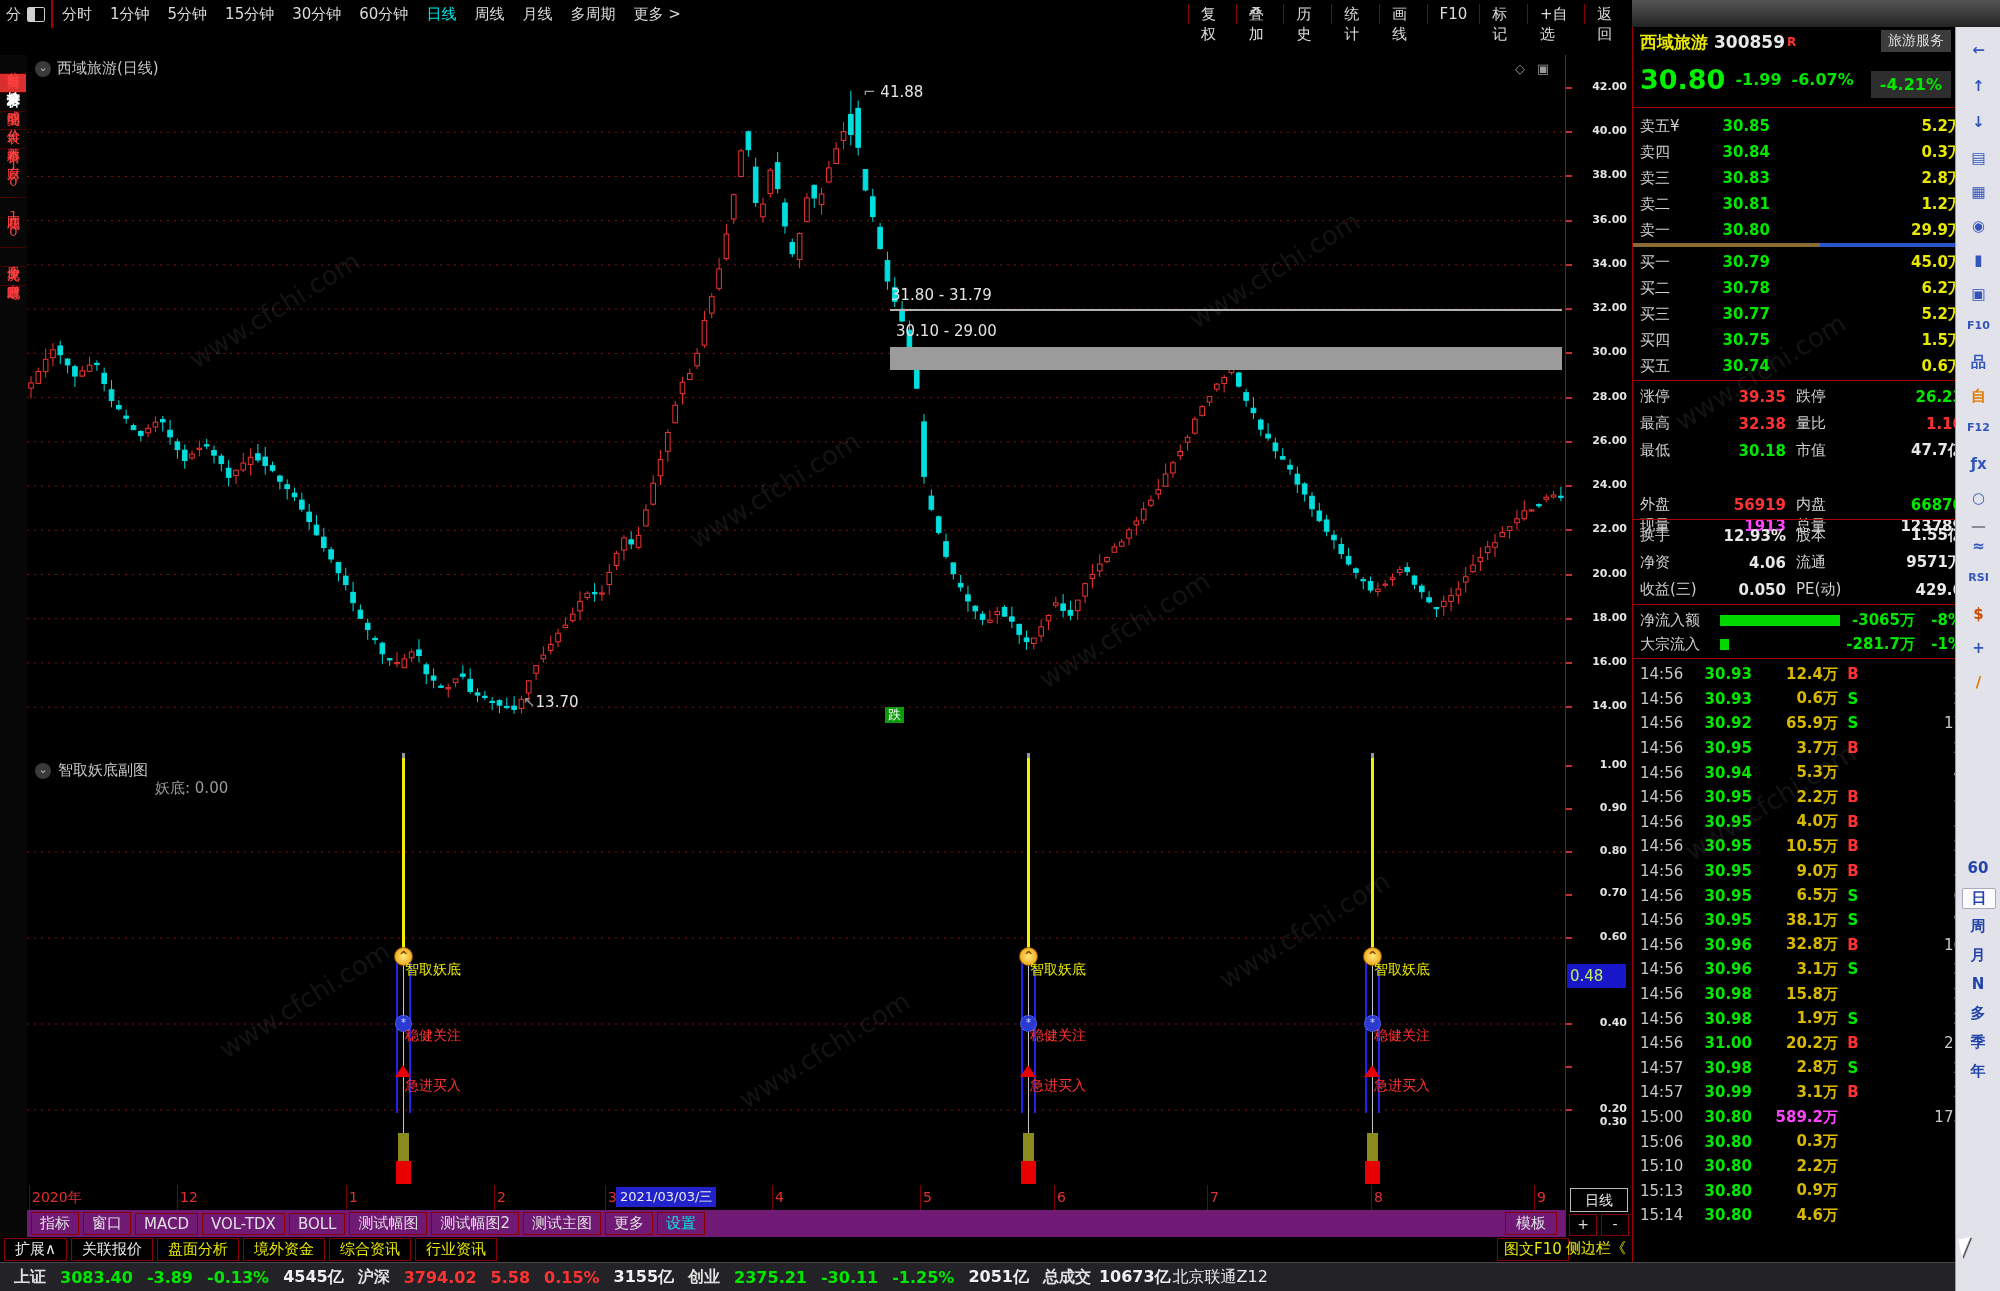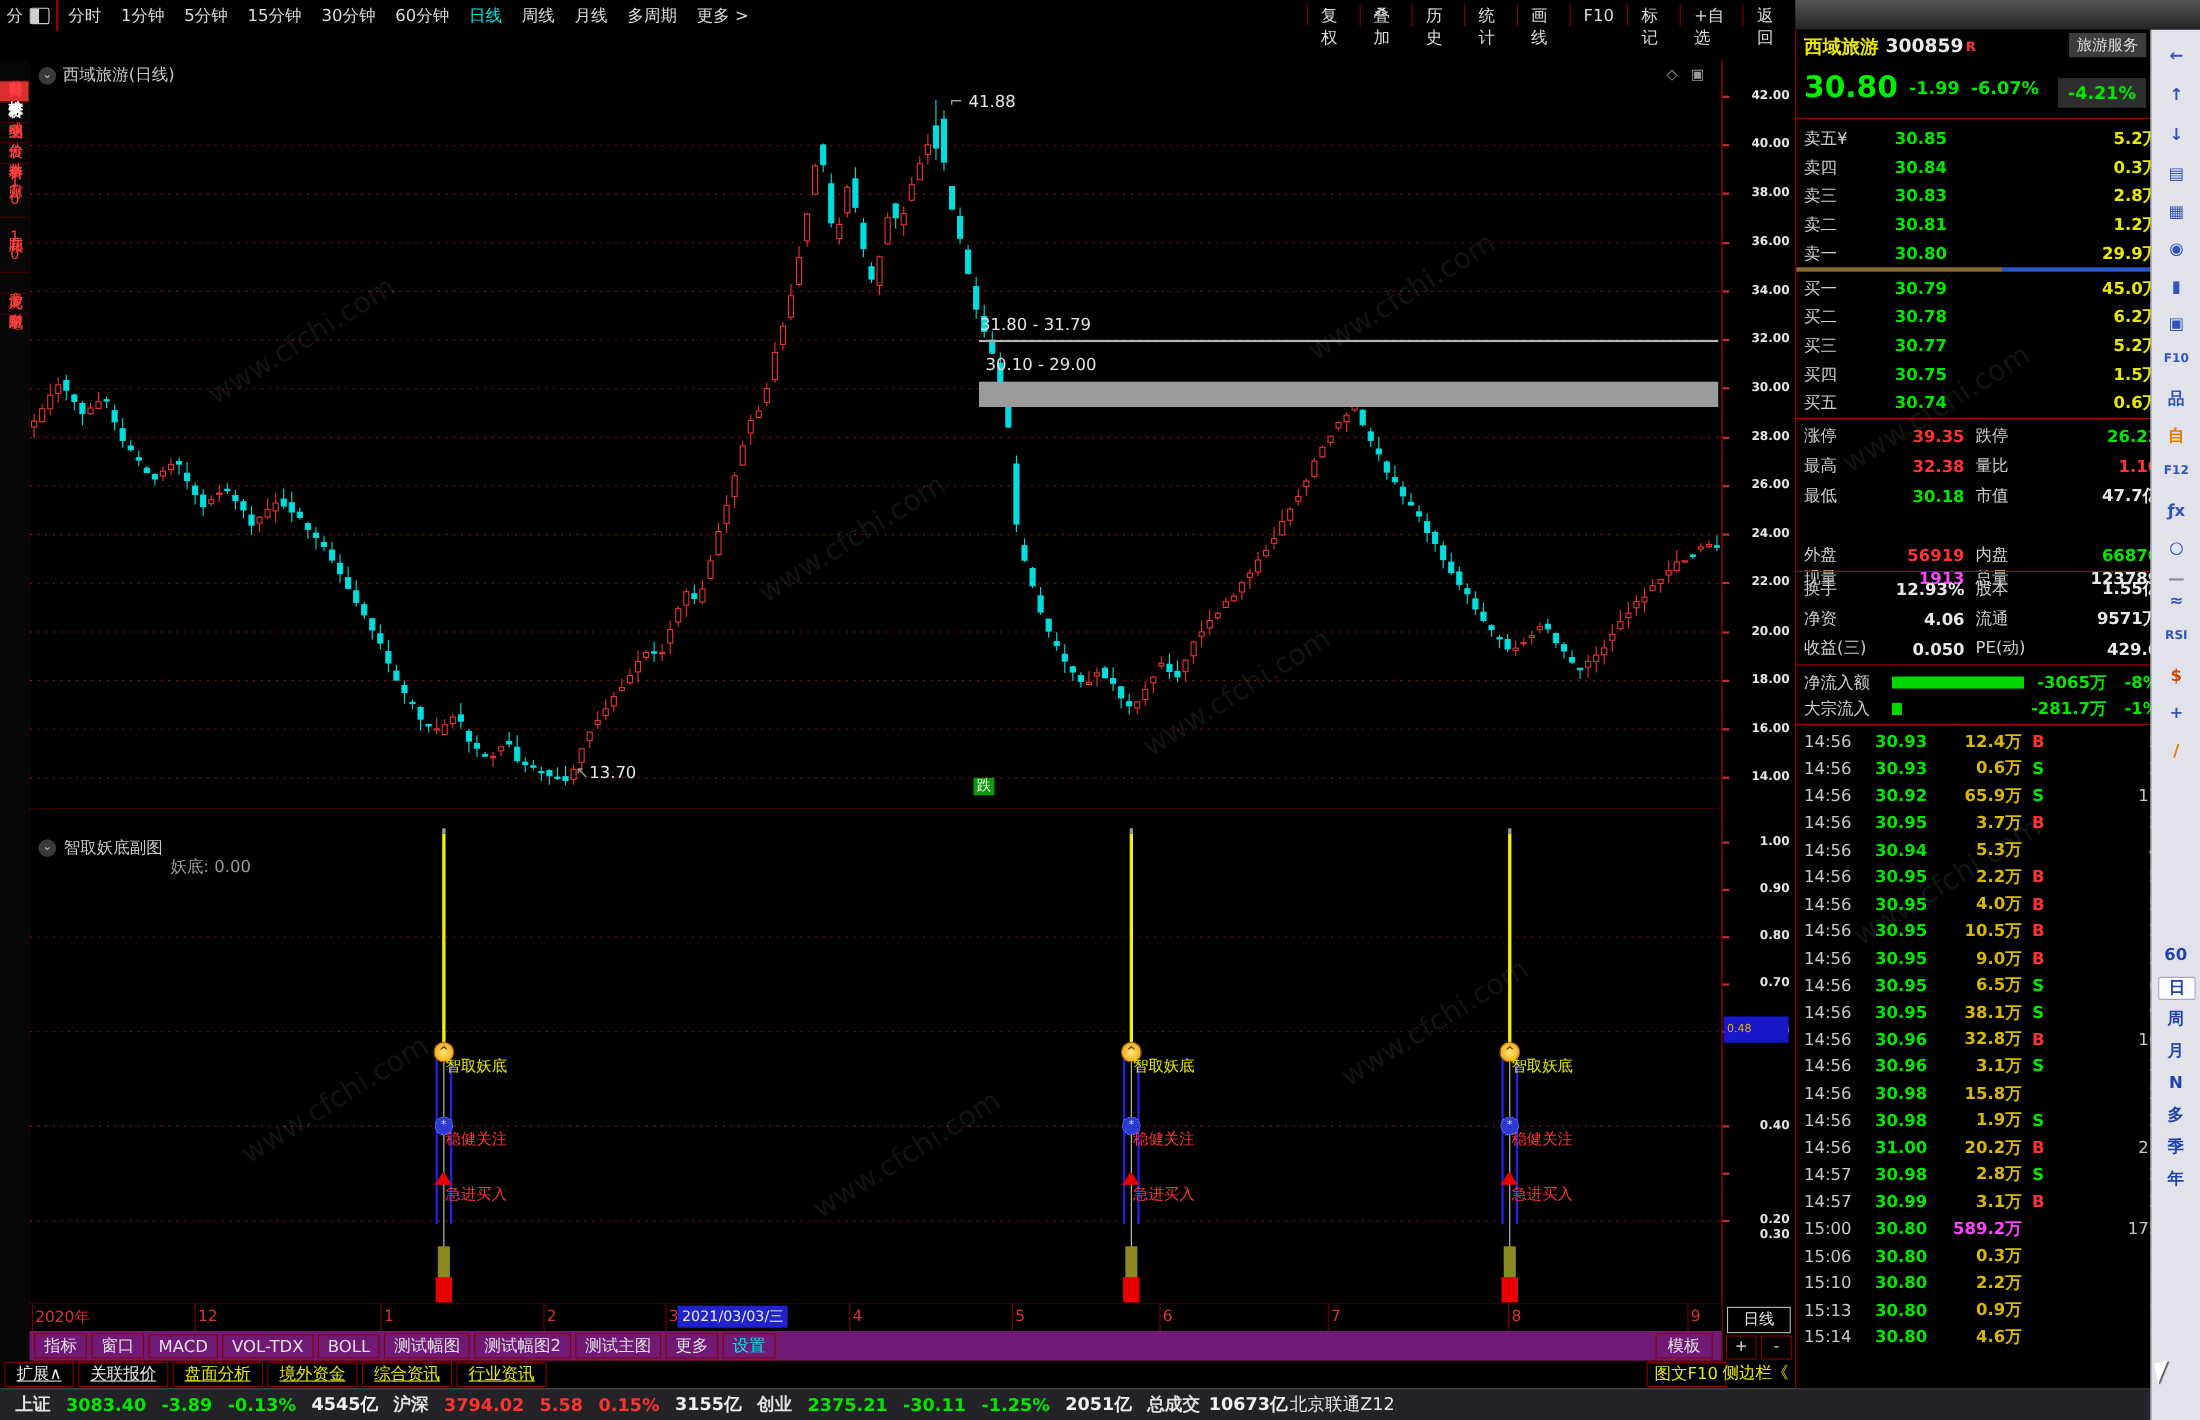--- a/index.html
+++ b/index.html
@@ -70,21 +70,21 @@
   
   #dateAxis{left:27px;top:1185px;width:1538px;height:25px;background:#000;border-bottom:1px solid #c00000;}
   .dtick{position:absolute;color:#e03030;font-size:14px;top:4px;}
   .dtick-line{position:absolute;top:0;width:1px;height:25px;background:#7a0000;}
   #dateHl{position:absolute;top:2px;background:#2222cc;color:#eaeaea;font-size:13px;padding:1px 4px;}
   #tabsRow{left:27px;top:1210px;width:1538px;height:27px;background:#701a75;display:flex;align-items:center;border-bottom:1px solid #c00000;}
   .ind-tab{border:1px solid #8a0000;color:#e0e0e0;font-size:15px;padding:1px 8px;margin-left:4px;}
   .ind-tab.active{color:#00e8e8;border-color:#8a0000;}
   #tplBtn{position:absolute;left:1478px;top:2px;border:1px solid #8a0000;color:#e0e0e0;font-size:15px;padding:1px 10px;}
   #extRow{left:0;top:1237px;width:2000px;height:25px;background:#000;display:flex;align-items:center;border-bottom:1px solid #3a3a3a;}
-  .ext-tab{border:1px solid #8a0000;font-size:15px;padding:0 10px;margin-left:4px;color:#e8e8e8;height:21px;line-height:21px;text-decoration:underline;}
+  .ext-tab{border:1px solid #8a0000;font-size:15px;padding:0 10px;margin-left:4px;color:#e8e8e8;height:21px;line-height:21px;}
   .ext-tab.yellow{color:#e8e800;}
   #f10Btn{position:absolute;left:1497px;top:1px;border:1px solid #8a0000;color:#e8e800;font-size:15px;padding:0 6px;height:21px;line-height:21px;}
   #sideToggle{position:absolute;left:1566px;top:1px;color:#e8e800;font-size:15px;height:21px;line-height:21px;}
   .mini-tab{border:1px solid #8a0000;font-size:15px;padding:0 12px;margin-left:4px;color:#e8e8e8;height:21px;line-height:21px;}
   .mini-tab.active{color:#00e8e8;}
   
   #dailyBox{position:absolute;left:4px;top:1133px;width:56px;height:22px;border:1px solid #bbb;color:#e8e8e8;
             font-size:14px;text-align:center;line-height:22px;}
   .zoomBtn{position:absolute;top:1159px;width:26px;height:20px;border:1px solid #8a0000;color:#ddd;
            text-align:center;line-height:18px;font-size:14px;}
@@ -774,21 +774,21 @@
         <div class="ytick-dash" style="top: 839px;"></div>
         <div class="ytick" style="top: 875px;">0.60</div>
         <div class="ytick-dash" style="top: 882px;"></div>
         <div class="ytick" style="top: 961px;">0.40</div>
         <div class="ytick-dash" style="top: 968px;"></div>
         <div class="ytick" style="top: 1060px;">0.30</div>
         <div class="ytick-dash" style="top: 1011px;"></div>
         <div class="ytick" style="top: 1047px;">0.20</div>
         <div class="ytick-dash" style="top: 1054px;"></div>
       </div>
-    <div class="abs" style="left:1px;top:869px;width:56px;height:24px;background:#1717c9;color:#eab308;font-size:10px;line-height:24px;padding-left:3px;">0.48</div>
+    <div class="abs" style="left:1px;top:909px;width:56px;height:24px;background:#1717c9;color:#bef264;font-size:15px;line-height:24px;padding-left:3px;">0.48</div>
     <div id="dailyBox">日线</div>
     <div class="zoomBtn" style="left:3px;">+</div>
     <div class="zoomBtn" style="left:35px;">-</div>
   </div>
 
   <div id="dateAxis" class="abs">
     <div id="dateTickHost">
         <div class="dtick-line" style="left: 2px;"></div>
         <div class="dtick" style="left: 5px;">2020年</div>
         <div class="dtick-line" style="left: 150px;"></div>

